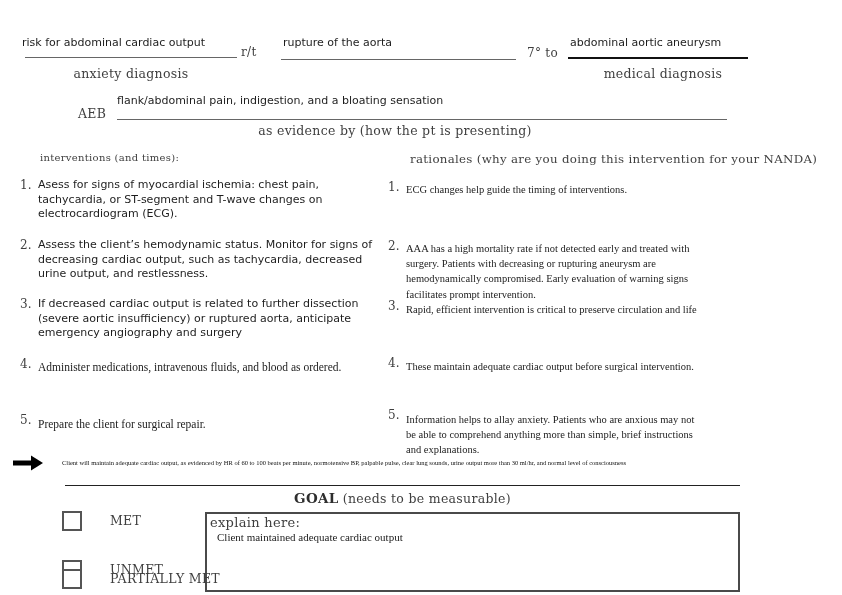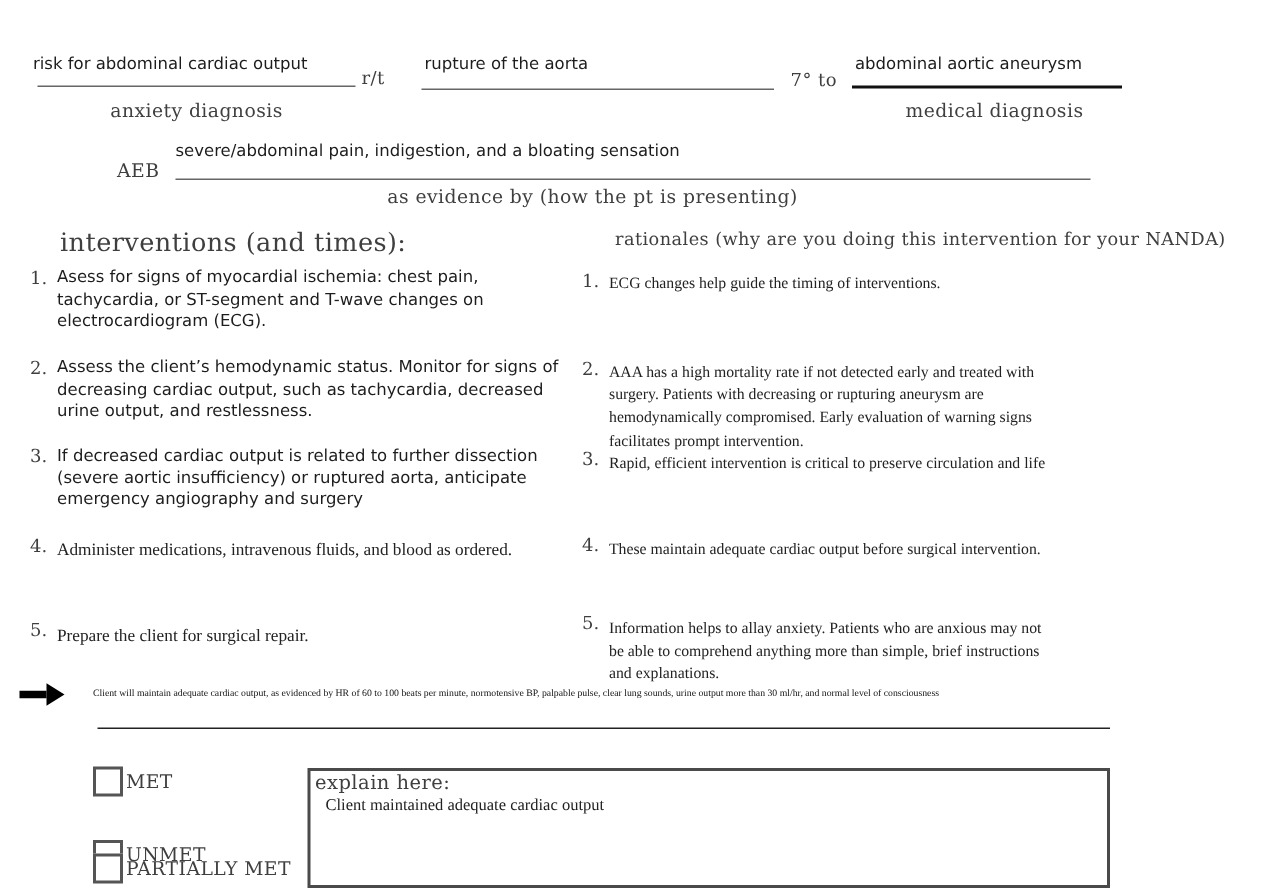--- a/index.html
+++ b/index.html
@@ -8,28 +8,28 @@
   .abs{position:absolute;}
   
   .ffont{font-family:"DejaVu Serif",serif;color:#3f3f3f;letter-spacing:.3px;}
   
   .sansval{font-family:"DejaVu Sans",sans-serif;color:#1d1d1d;font-size:11px;line-height:1.3;}
   
   .serifval{font-family:"Liberation Serif",serif;color:#222;}
   .fline{height:0;border-top:1px solid #666;}
   .fline-bold{height:0;border-top:2px solid #111;}
   .flabel{font-size:12.5px;text-align:center;}
-  .colhdr{font-size:17px;white-space:nowrap;}
+  .colhdr{font-size:10px;white-space:nowrap;}
   .item{display:flex;gap:5px;}
   .inum{font-family:"DejaVu Serif",serif;color:#3f3f3f;font-size:12px;flex:0 0 13px;}
   .itext-sans{font-family:"DejaVu Sans",sans-serif;color:#1d1d1d;font-size:11px;line-height:1.32;width:345px;}
   .itext-serif{font-family:"Liberation Serif",serif;color:#222;font-size:11.5px;line-height:1.35;width:345px;}
   .rtext{font-family:"Liberation Serif",serif;color:#222;font-size:10.5px;line-height:1.45;width:298px;}
   .goal-small{font-family:"Liberation Serif",serif;color:#111;font-size:6.5px;white-space:nowrap;}
-  .cbrow{display:flex;align-items:flex-start;gap:2px;}
+  .cbrow{display:flex;align-items:flex-start;gap:28px;}
   .cbox{width:16px;height:16px;border:2px solid #555;background:#fff;}
   .cblabel{font-size:12.5px;padding-top:2px;}
   .explainbox{border:2px solid #4a4a4a;background:#fff;}
 </style>
 </head>
 <body>
 
 <div id="page">
 
   <div class="abs sansval" style="left:22px;top:36px;">risk for abdominal cardiac output</div>
@@ -40,21 +40,21 @@
 
   <div class="abs sansval" style="left:283px;top:36px;">rupture of the aorta</div>
   <div class="abs fline" style="left:281px;top:59px;width:235px;"></div>
 
   <div class="abs ffont" style="left:527px;top:46px;font-size:12px;">7° to</div>
 
   <div class="abs sansval" style="left:570px;top:36px;">abdominal aortic aneurysm</div>
   <div class="abs fline-bold" style="left:568px;top:57px;width:180px;"></div>
   <div class="abs ffont flabel" style="left:588px;top:66px;width:150px;">medical diagnosis</div>
 
-  <div class="abs sansval" style="left:117px;top:94px;">severe/abdominal pain, indigestion, and a bloating sensation</div>
+  <div class="abs sansval" style="left:117px;top:94px;">flank/abdominal pain, indigestion, and a bloating sensation</div>
   <div class="abs ffont" style="left:78px;top:106px;font-size:12.5px;">AEB</div>
   <div class="abs fline" style="left:117px;top:119px;width:610px;"></div>
   <div class="abs ffont flabel" style="left:240px;top:123px;width:310px;">as evidence by (how the pt is presenting)</div>
 
   <div class="abs ffont colhdr" style="left:40px;top:152px;">interventions (and times):</div>
   <div class="abs ffont colhdr" style="left:410px;top:152px;font-size:11.8px;">rationales (why are you doing this intervention for your NANDA)</div>
 
   <div class="abs item" style="left:20px;top:178px;">
     <span class="inum">1.</span>
     <div class="itext-sans">Asess for signs of myocardial ischemia: chest pain, tachycardia, or ST-segment and T-wave changes on electrocardiogram (ECG).</div>
@@ -96,20 +96,23 @@
     <span class="inum">5.</span>
     <div class="rtext" style="padding-top:4px;">Information helps to allay anxiety. Patients who are anxious may not be able to comprehend anything more than simple, brief instructions and explanations.</div>
   </div>
 
   <svg class="abs" style="left:12px;top:454px;" width="32" height="18" viewBox="0 0 32 18">
     <rect x="1" y="6.5" width="18" height="5" fill="#000"></rect>
     <polygon points="19,1.5 31,9 19,16.5" fill="#000"></polygon>
   </svg>
   <div class="abs goal-small" style="left:62px;top:459px;">Client will maintain adequate cardiac output, as evidenced by HR of 60 to 100 beats per minute, normotensive BP, palpable pulse, clear lung sounds, urine output more than 30 ml/hr, and normal level of consciousness</div>
   <div class="abs" style="left:65px;top:485px;width:675px;height:0;border-top:1.5px solid #222;"></div>
+  <div class="abs" style="left:65px;top:489px;width:675px;text-align:center;">
+    <span class="ffont" style="font-size:13.5px;font-weight:bold;color:#2e2e2e;">GOAL</span><span class="ffont" style="font-size:12.5px;"> (needs to be measurable)</span>
+  </div>
 
   <div class="abs cbrow" style="left:62px;top:511px;">
     <div class="cbox"></div>
     <div class="ffont cblabel">MET</div>
   </div>
   <div class="abs cbrow" style="left:62px;top:560px;">
     <div class="cbox"></div>
     <div class="ffont cblabel">UNMET</div>
   </div>
   <div class="abs explainbox" style="left:205px;top:512px;width:531px;height:76px;">

